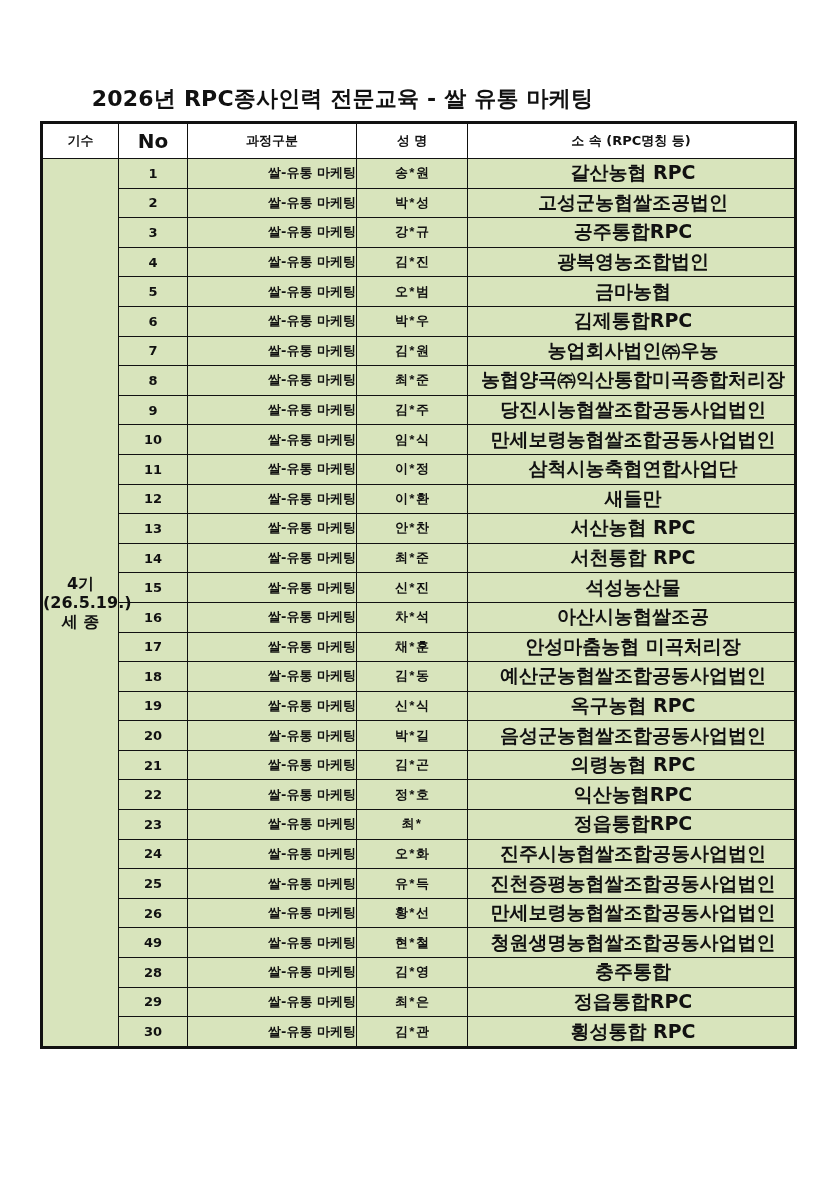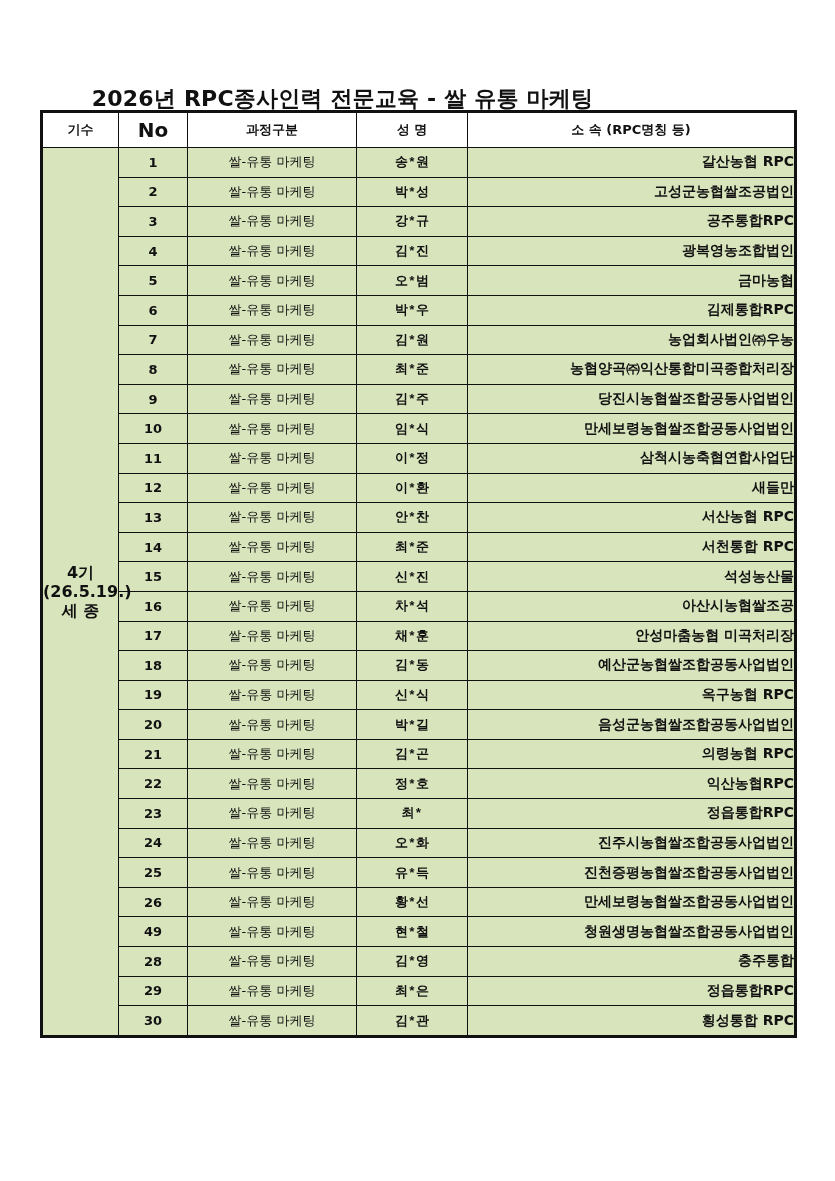--- a/index.html
+++ b/index.html
@@ -1,35 +1,35 @@
 <!DOCTYPE html>
 <html><head>
 <meta charset="utf-8">
 <style>
   html, body { margin: 0; padding: 0; background: #ffffff; }
   body { width: 835px; height: 1181px; position: relative; overflow: hidden;
          font-family: "DejaVu Sans", "Liberation Sans", sans-serif; color: #111; }
   .title { position: absolute; left: 0; width: 685px; top: 84px; text-align: center;
            font-size: 22px; font-weight: bold; letter-spacing: 0.2px; }
-  table.roster { position: absolute; left: 40px; top: 110px; width: 754px;
+  table.roster { position: absolute; left: 40px; top: 121px; width: 754px;
                  border-collapse: collapse; table-layout: fixed;
                  border: 3px solid #111; }
   table.roster col.c1 { width: 77px; }
   table.roster col.c2 { width: 69px; }
   table.roster col.c3 { width: 169px; }
   table.roster col.c4 { width: 111px; }
   table.roster col.c5 { width: 328px; }
   th, td { border: 1.5px solid #111; padding: 0; }
   thead th { height: 34px; background: #ffffff; font-weight: bold; font-size: 13px; text-align: center; }
   thead th.no { font-size: 20px; }
   tbody td { height: 28.6px; background: #d8e4bc; font-size: 13px; text-align: center; }
   tbody td.num { font-weight: bold; font-size: 13px; }
-  tbody td.org { text-align: right; padding-left: 4px; font-size: 14px; font-weight: 600; }
+  tbody td.org { text-align: center; padding-left: 4px; font-size: 19px; font-weight: 600; }
   tbody td.name { font-weight: 600; font-family: Liberation Mono, monospace; }
-  tbody td.course { font-weight: 400; }
+  tbody td.course { font-weight: 700; text-align: right; }
   td.cohort { font-weight: bold; font-size: 16px; line-height: 19px; }
   td.cohort span { display: block; }
 </style>
 </head>
 <body>
 
 <div class="title">2026년 RPC종사인력 전문교육 - 쌀 유통 마케팅</div>
 
 <table class="roster">
   <colgroup>

